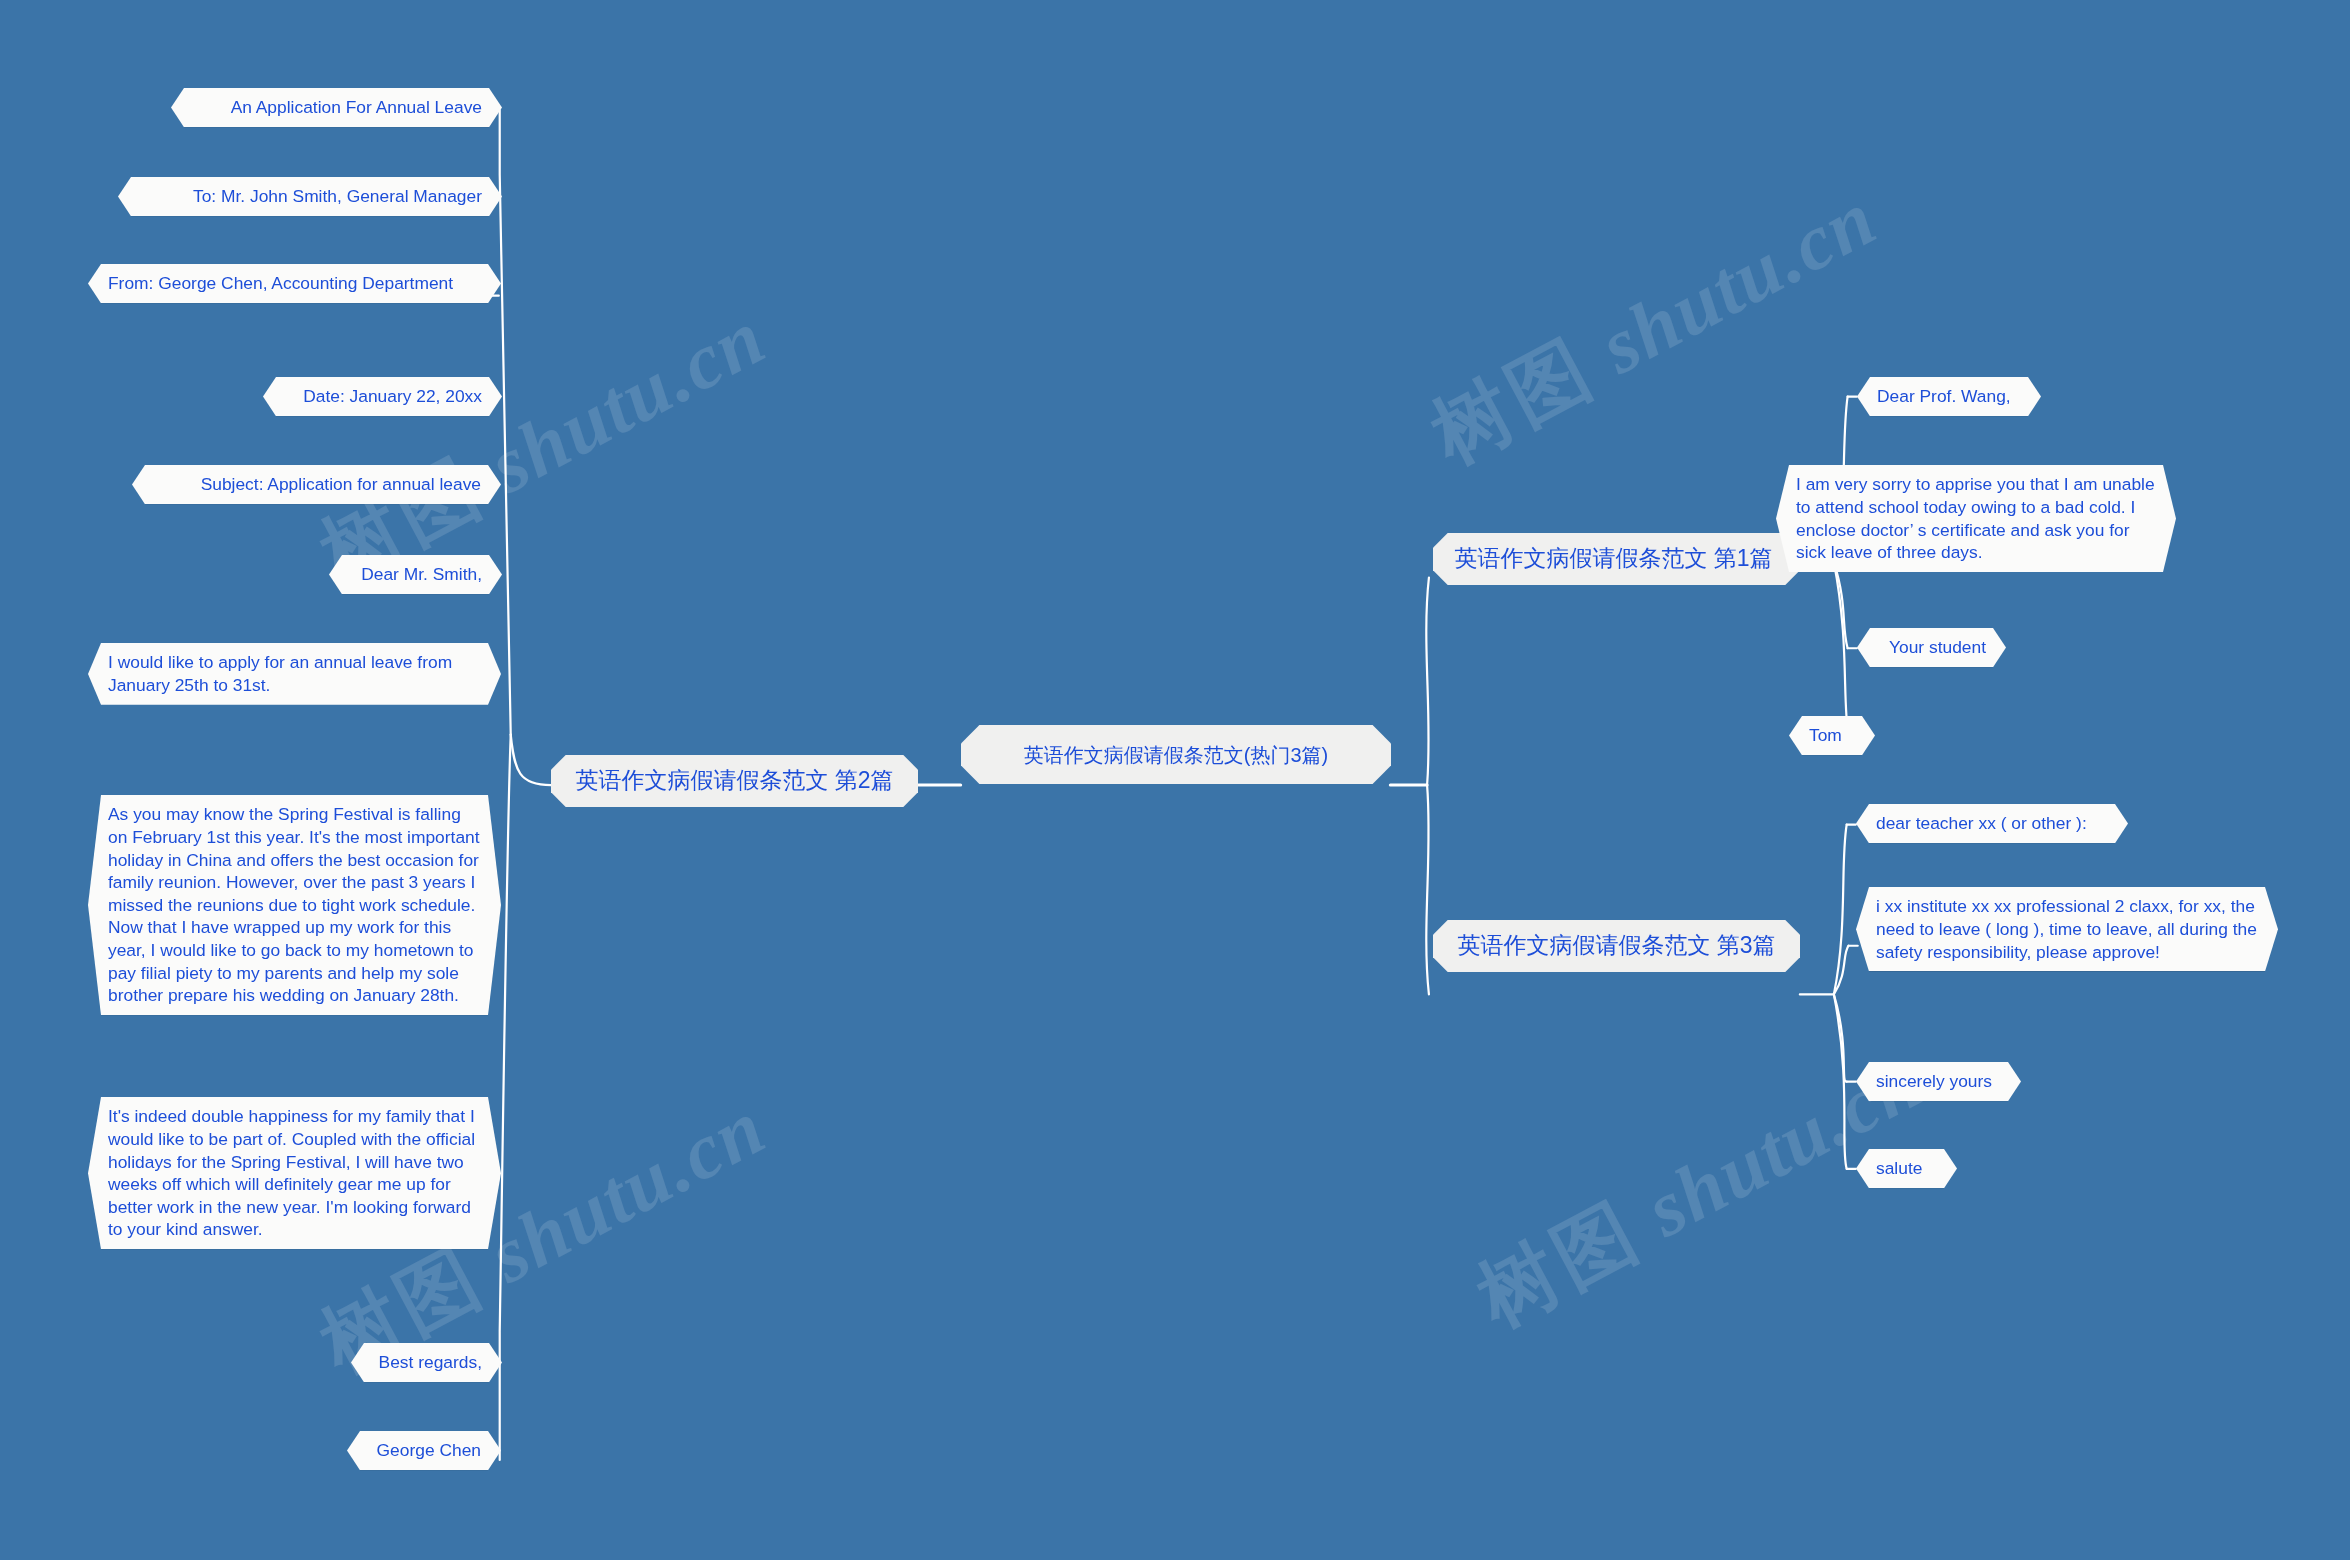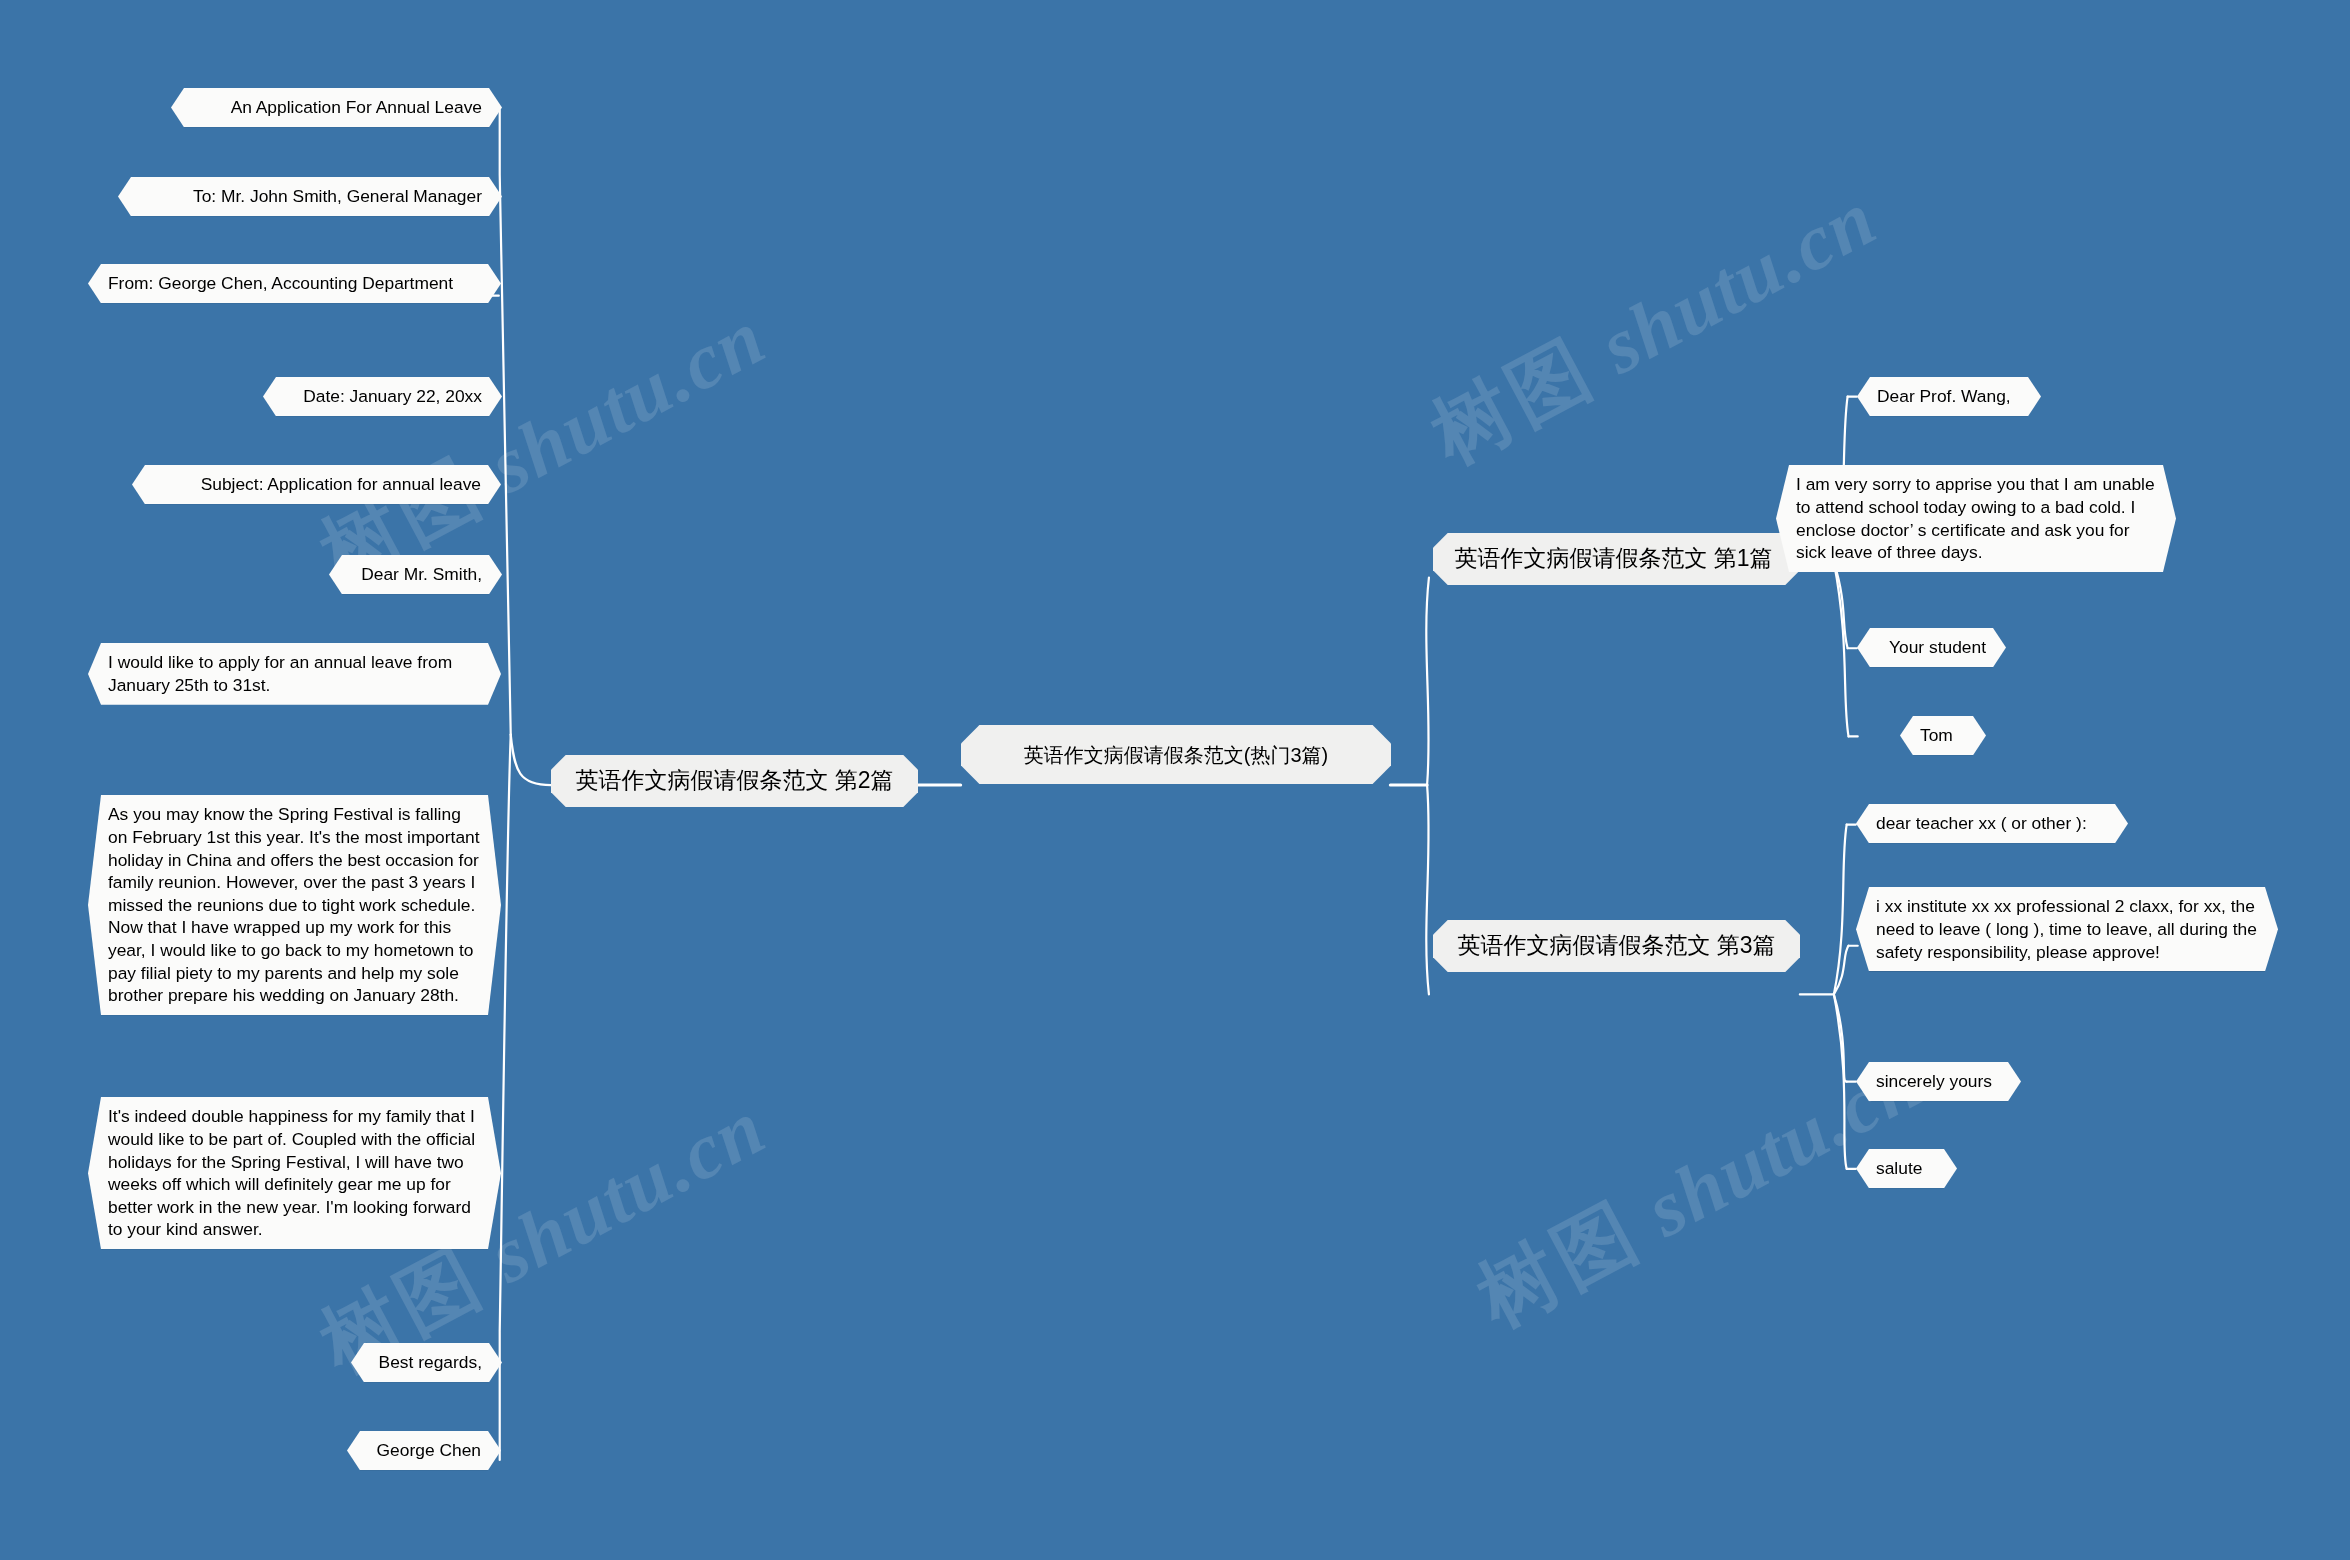--- a/index.html
+++ b/index.html
@@ -48,21 +48,21 @@
     stroke-width: 2.4;
     stroke-linecap: round;
   }
   #links path.trunk { stroke-width: 3.4; }
 
   
   .node {
     position: absolute;
     box-sizing: border-box;
     background: #fbfbfa;
-    color: #000000;
+    color: #1d4ed8;
     display: flex;
     align-items: center;
     line-height: 1.30;
     white-space: pre-wrap;
   }
   
   .leaf {
     padding: 8.3px 20px 8.3px 20px;
     font-size: 17.4px;
     clip-path: polygon(
@@ -232,21 +232,21 @@
   </div>
 
   <div class="node leaf align-left" style="left:1776px; top:465px; width:400px; align-items:flex-start;">
     <span>I am very sorry to apprise you that I am unable to attend school today owing to a bad cold. I enclose doctor’ s certificate and ask you for sick leave of three days.</span>
   </div>
 
   <div class="node leaf align-left" style="left:1857px; top:628px; width:149px;justify-content:flex-end;">
     <span>Your student</span>
   </div>
 
-  <div class="node leaf align-left" style="left:1900px; top:716px; width:86px;">
+  <div class="node leaf align-left" style="left:1789px; top:716px; width:86px;">
     <span>Tom</span>
   </div>
 
   <div class="node topic" style="left:1433px; top:920px; width:367px;">
     <span>英语作文病假请假条范文 第3篇</span>
   </div>
 
   <div class="node leaf align-left" style="left:1856px; top:804px; width:272px;">
     <span>dear teacher xx ( or other ):</span>
   </div>

